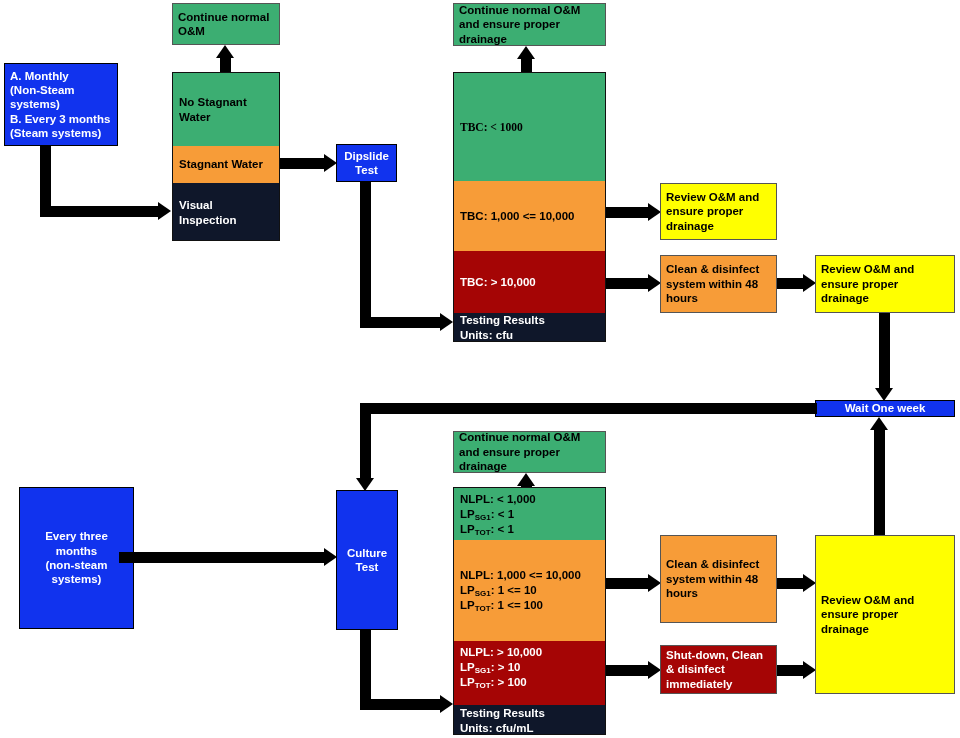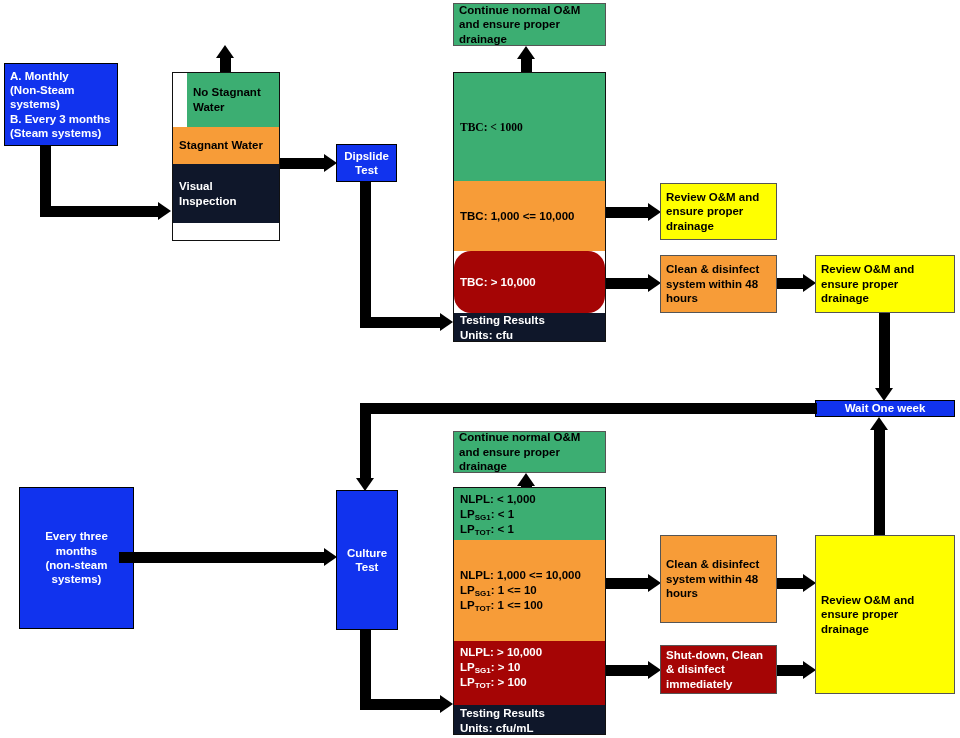--- a/index.html
+++ b/index.html
@@ -45,26 +45,29 @@
     <div>(Non-Steam</div>
     <div>systems)</div>
     <div>B. Every 3 months</div>
     <div>(Steam systems)</div>
   </div>
 
   <div class="abar" style="left:40px;top:146px;width:11px;height:66px;"></div>
   <div class="abar" style="left:40px;top:206px;width:118px;height:11px;"></div>
   <div class="ahead right" style="left:158px;top:202px;"></div>
 
+  <div class="box green vmid" style="left:172px;top:3px;width:108px;height:42px;">
+    <div>Continue normal O&amp;M</div>
+  </div>
 
   <div class="abar" style="left:220px;top:58px;width:11px;height:16px;"></div>
   <div class="ahead up" style="left:216px;top:45px;"></div>
 
   <div class="stack" style="left:172px;top:72px;width:108px;height:169px;">
-    <div class="seg green vcenter" style="height:54px;margin-left:14px;">
+    <div class="seg green vcenter" style="height:73px;">
       <div>No Stagnant Water</div>
     </div>
     <div class="seg orange vcenter" style="height:37px;">
       <div>Stagnant Water</div>
     </div>
     <div class="seg dark vcenter" style="height:59px;">
       <div>Visual Inspection</div>
     </div>
   </div>
 
@@ -87,21 +90,21 @@
   <div class="abar" style="left:521px;top:59px;width:11px;height:15px;"></div>
   <div class="ahead up" style="left:517px;top:46px;"></div>
 
   <div class="stack" style="left:453px;top:72px;width:153px;height:270px;">
     <div class="seg green vcenter" style="height:108px;font-family:Liberation Serif, serif;">
       <div>TBC: &lt; 1000</div>
     </div>
     <div class="seg orange vcenter" style="height:70px;">
       <div>TBC: 1,000 &lt;= 10,000</div>
     </div>
-    <div class="seg red vcenter" style="height:62px;border-radius:17px;">
+    <div class="seg red vcenter" style="height:62px;">
       <div>TBC: &gt; 10,000</div>
     </div>
     <div class="seg dark vcenter" style="height:30px;">
       <div>Testing Results</div>
       <div>Units: cfu</div>
     </div>
   </div>
 
   <div class="abar" style="left:606px;top:207px;width:42px;height:11px;"></div>
   <div class="ahead right" style="left:648px;top:203px;"></div>

